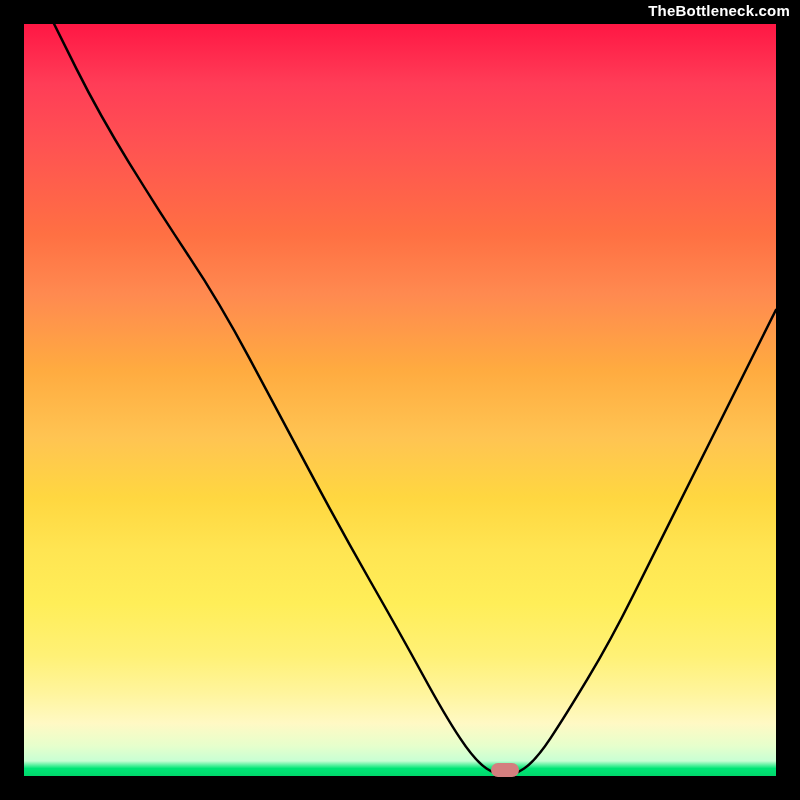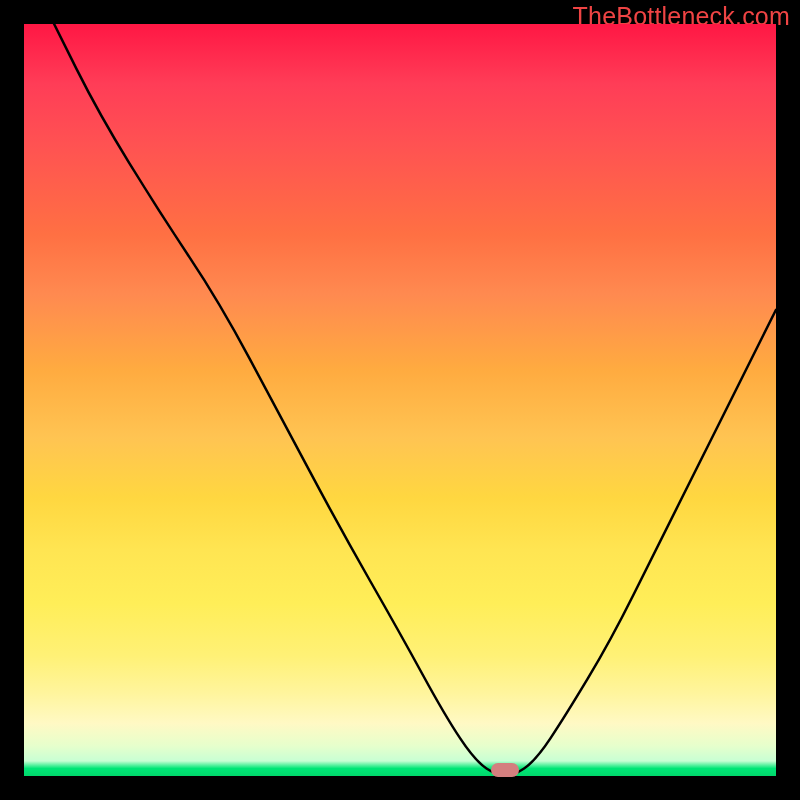--- a/index.html
+++ b/index.html
@@ -43,23 +43,23 @@
       #c8ffd4 98%,
       #00e676 99%,
       #00d86b 100%
     );
   }
   .watermark {
     position: absolute;
     top: 2px;
     right: 10px;
     font-family: Arial, Helvetica, sans-serif;
-    font-size: 25px;
-    font-weight: 400;
-    color: #ef4444;
+    font-size: 15px;
+    font-weight: 700;
+    color: #ffffff;
     letter-spacing: 0.2px;
   }
   svg.curve {
     position: absolute;
     top: 0;
     left: 0;
     width: 752px;
     height: 752px;
   }
   .marker {

